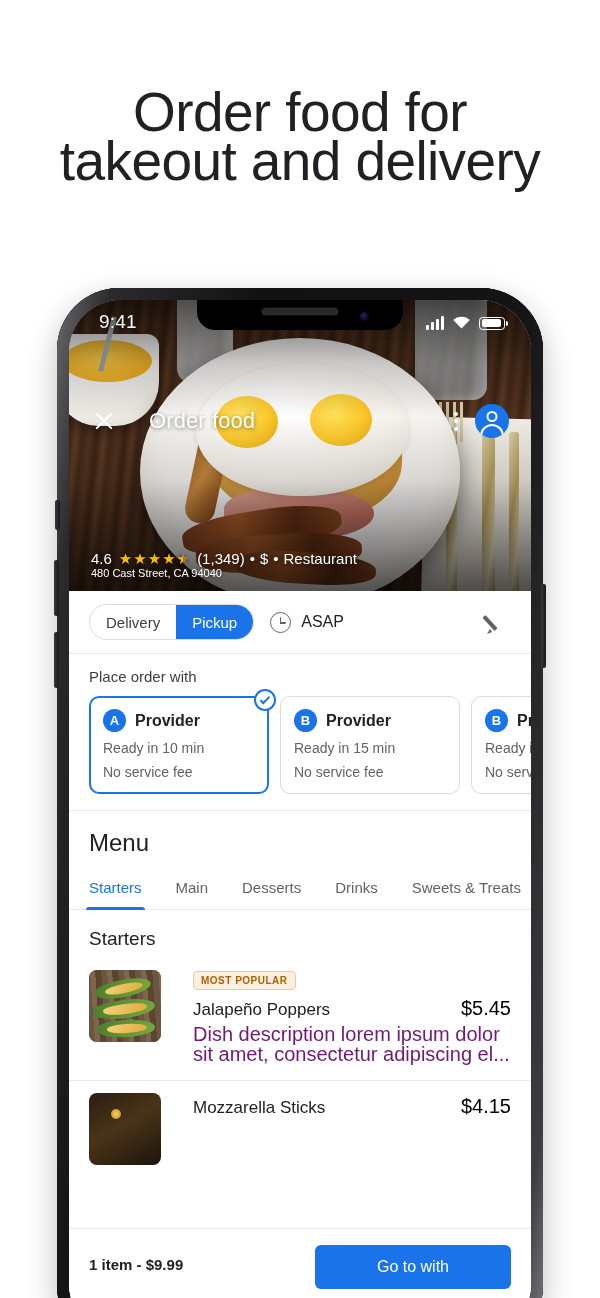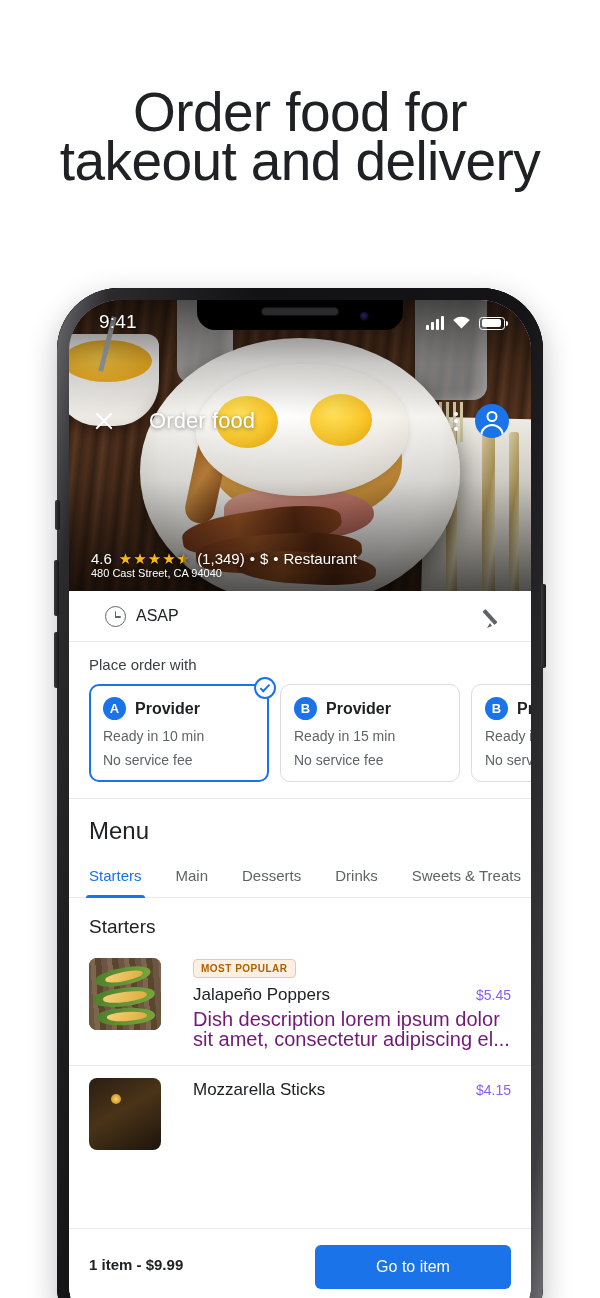--- a/index.html
+++ b/index.html
@@ -234,21 +234,21 @@
   .thumb .wood2{ position:absolute; inset:0;
     background: repeating-linear-gradient(86deg,#6c5642 0 6px,#7e6550 6px 11px,#5a452f 11px 17px); }
   .pop{ position:absolute; border-radius:40% 50% 45% 50%; }
   .pop.g{ background:linear-gradient(120deg,#4b7d2a,#7aa83f); }
   .pop.c{ background:linear-gradient(120deg,#f2d27a,#e0ab3c); }
   .dishmain{ flex:1; min-width:0; }
   .poptag{ display:inline-block; border:1px solid #e8cba6; background:#fdf0e3; color:#b06000;
     font-size:10px; font-weight:700; letter-spacing:.5px; padding:3px 7px; border-radius:4px; }
   .dishrow{ display:flex; align-items:baseline; margin-top:7px; }
   .dishname{ font-size:17px; color:#202124; }
-  .dishprice{ margin-left:auto; font-size:14px; color:#8b5cf6; padding-left:10px; }
+  .dishprice{ margin-left:auto; font-size:20px; color:#000000; padding-left:10px; }
   .dishdesc{ margin-top:4px; font-size:20px; line-height:20px; color:#701a75; }
 
   .dish.cut{ padding-bottom:0; border-bottom:none; }
   .thumb.dark{ background:linear-gradient(150deg,#2a1d12,#4a3418 45%,#1d140c); }
   .thumb.dark::after{ content:""; position:absolute; left:22px; top:16px; width:10px; height:10px; border-radius:50%;
     background:radial-gradient(circle,#ffd369,#b8820f); }
 
   
   .bottombar{
     position:absolute; left:0; bottom:0; width:462px; height:108px; background:#fff;
@@ -355,20 +355,24 @@
               <span>•</span>
               <span>$</span>
               <span>•</span>
               <span>Restaurant</span>
             </div>
             <div class="raddr">480 Cast Street, CA 94040</div>
           </div>
         </div>
 
         <div class="fulfil">
+          <div class="seg">
+            <div>Delivery</div>
+            <div class="active">Pickup</div>
+          </div>
           <div class="clockicon"></div>
           <div class="asap">ASAP</div>
           <div class="flex1"></div>
           <div class="pencil"></div>
         </div>
 
         <div class="provsec">
           <div class="provlabel">Place order with</div>
           <div class="provrow">
 
@@ -443,19 +447,19 @@
               <div class="dishrow" style="margin-top:2px">
                 <div class="dishname">Mozzarella Sticks</div>
                 <div class="dishprice">$4.15</div>
               </div>
             </div>
           </div>
         </div>
 
         <div class="bottombar">
           <div class="cartline">1 item - $9.99</div>
-          <button class="gobtn">Go to item</button>
+          <button class="gobtn">Go to with</button>
         </div>
 
       </div>
     </div>
   </div>
 </div>
 
 </body></html>

